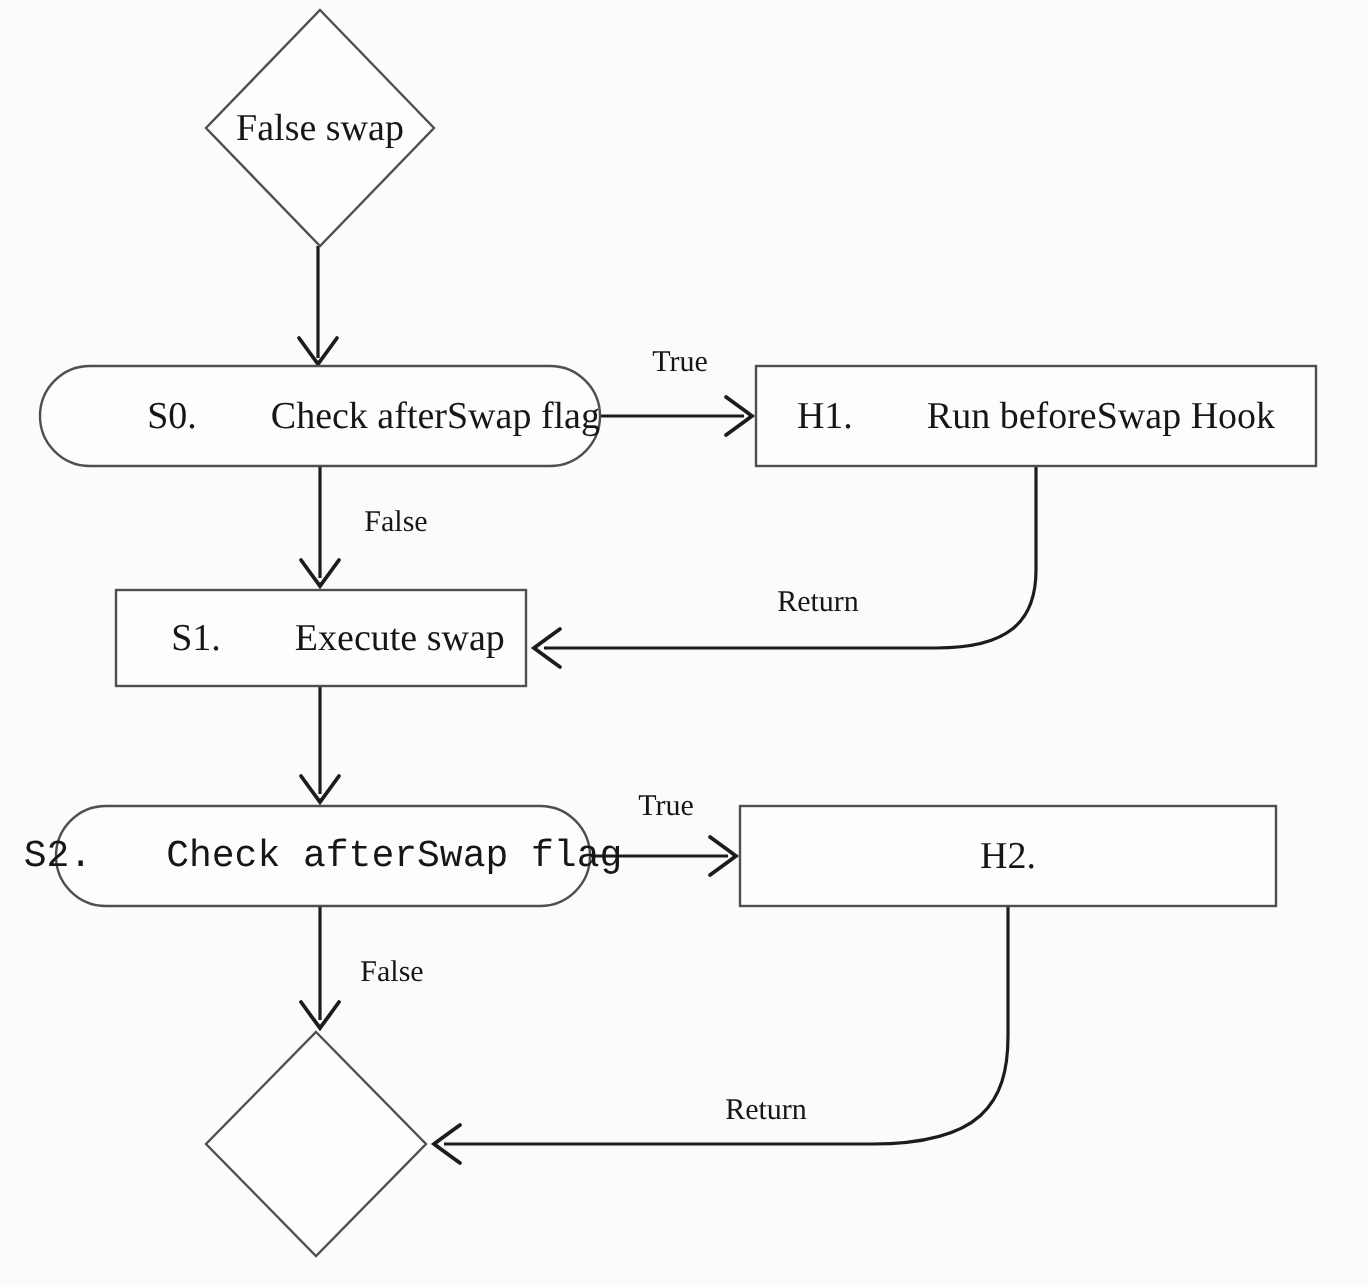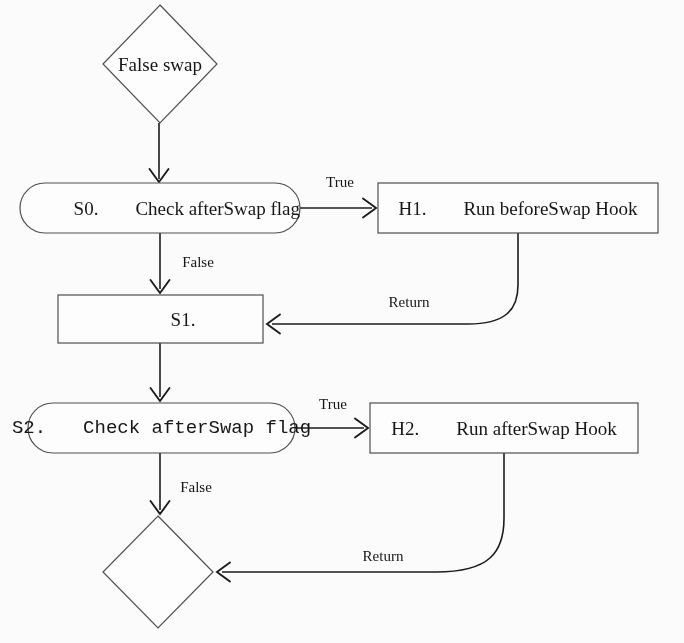--- a/index.html
+++ b/index.html
@@ -91,25 +91,25 @@
         <span>False swap</span>
       </div>
       <div class="node-label" style="left: 20px; top: 183px; width: 280px; height: 50px; justify-content: flex-end;">
         <span>S0.</span>
         <span>Check afterSwap flag</span>
       </div>
       <div class="node-label" style="left: 378px; top: 183px; width: 280px; height: 50px;">
         <span>H1.</span>
         <span>Run beforeSwap Hook</span>
       </div>
-      <div class="node-label" style="left: 62px; top: 295px; width: 242px; height: 48px;">
+      <div class="node-label" style="left: 48px; top: 295px; width: 242px; height: 48px;">
         <span>S1.</span>
+        <span>Execute swap</span>
       </div>
       <div class="node-label" style="left: 28px; top: 403px; width: 267px; height: 50px; font-family: Liberation Mono, monospace;">
         <span>S2.</span>
         <span>Check afterSwap flag</span>
       </div>
       <div class="node-label" style="left: 370px; top: 403px; width: 268px; height: 50px; align-items: center;">
         <span>H2.</span>
-        <span>Run afterSwap Hook</span>
       </div>
     </div>
 </div>
 
 </body></html>

